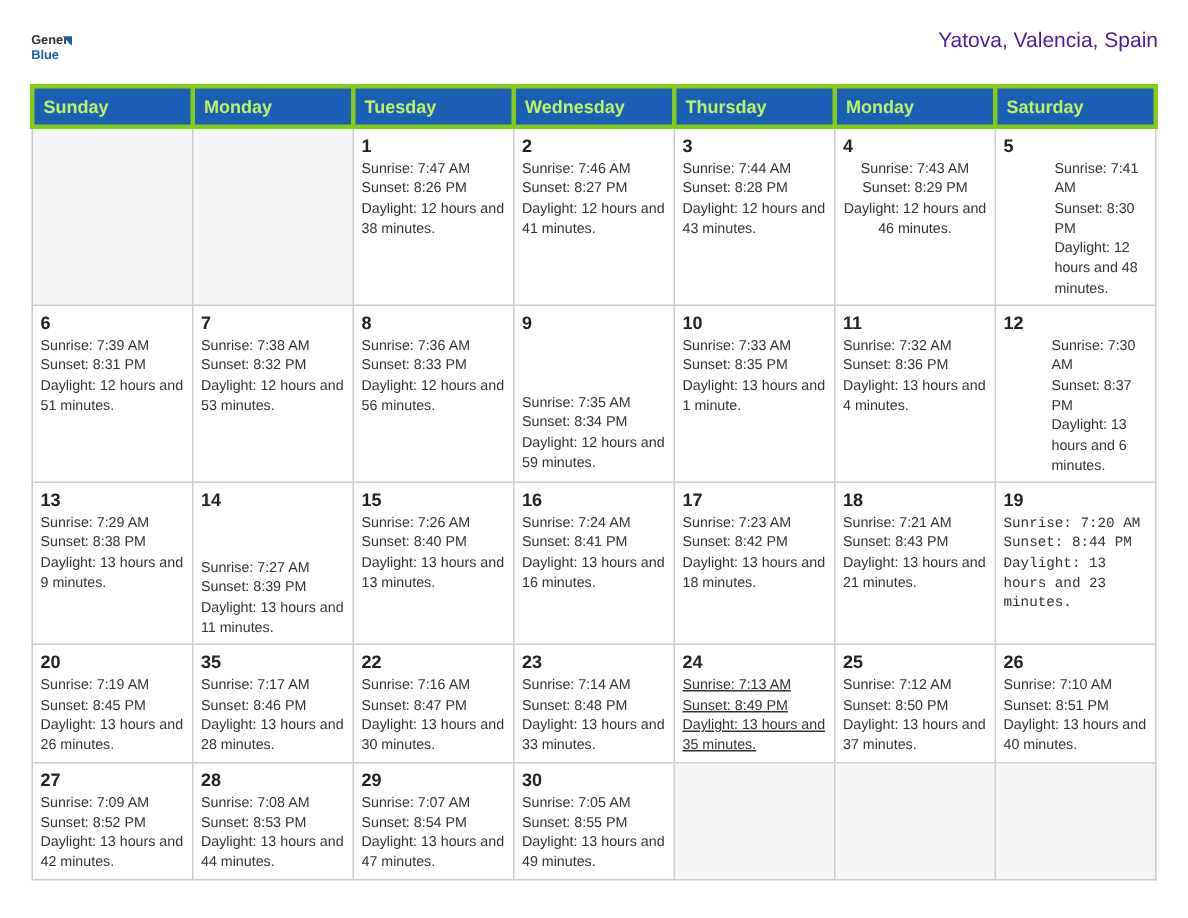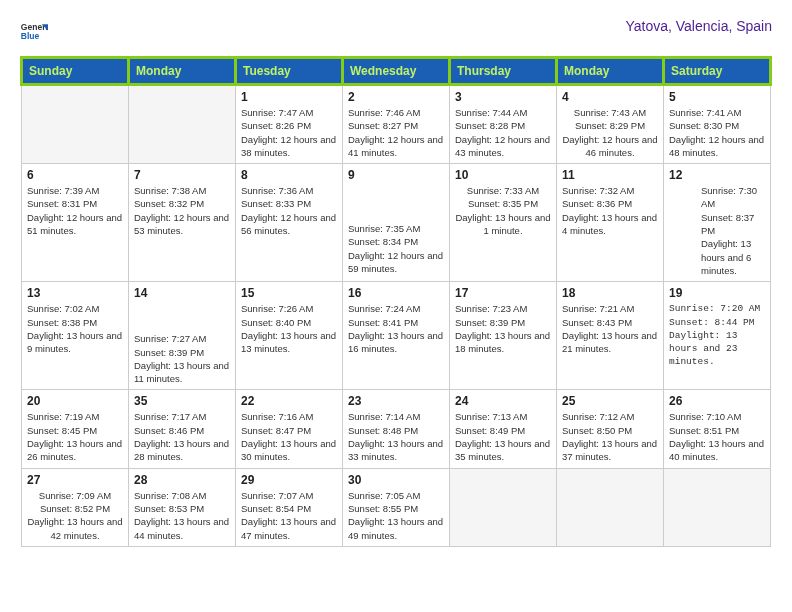--- a/index.html
+++ b/index.html
@@ -134,21 +134,21 @@
 Daylight: 12 hours and 43 minutes.</div>
           </td>
           <td>
             <div class="day-num">4</div>
             <div class="day-info" style="white-space: pre-line; text-align: center;">Sunrise: 7:43 AM
 Sunset: 8:29 PM
 Daylight: 12 hours and 46 minutes.</div>
           </td>
           <td>
             <div class="day-num">5</div>
-            <div class="day-info" style="white-space: pre-line;">Sunrise: 7:41 AM
+            <div class="day-info" style="white-space: pre-line; margin-left: 34px;">Sunrise: 7:41 AM
 Sunset: 8:30 PM
 Daylight: 12 hours and 48 minutes.</div>
           </td>
         </tr>
         <tr>
           <td>
             <div class="day-num">6</div>
             <div class="day-info" style="white-space: pre-line;">Sunrise: 7:39 AM
 Sunset: 8:31 PM
 Daylight: 12 hours and 51 minutes.</div>
@@ -166,41 +166,41 @@
 Daylight: 12 hours and 56 minutes.</div>
           </td>
           <td>
             <div class="day-num">9</div>
             <div class="day-info" style="white-space: pre-line; margin-top: 40px;">Sunrise: 7:35 AM
 Sunset: 8:34 PM
 Daylight: 12 hours and 59 minutes.</div>
           </td>
           <td>
             <div class="day-num">10</div>
-            <div class="day-info" style="white-space: pre-line; text-align: center;">Sunrise: 7:33 AM
+            <div class="day-info" style="white-space: pre-line;">Sunrise: 7:33 AM
 Sunset: 8:35 PM
 Daylight: 13 hours and 1 minute.</div>
           </td>
           <td>
             <div class="day-num">11</div>
             <div class="day-info" style="white-space: pre-line;">Sunrise: 7:32 AM
 Sunset: 8:36 PM
 Daylight: 13 hours and 4 minutes.</div>
           </td>
           <td>
             <div class="day-num">12</div>
             <div class="day-info" style="white-space: pre-line; margin-left: 32px;">Sunrise: 7:30 AM
 Sunset: 8:37 PM
 Daylight: 13 hours and 6 minutes.</div>
           </td>
         </tr>
         <tr>
           <td>
             <div class="day-num">13</div>
-            <div class="day-info" style="white-space: pre-line;">Sunrise: 7:02 AM
+            <div class="day-info" style="white-space: pre-line;">Sunrise: 7:29 AM
 Sunset: 8:38 PM
 Daylight: 13 hours and 9 minutes.</div>
           </td>
           <td>
             <div class="day-num">14</div>
             <div class="day-info" style="white-space: pre-line; margin-top: 32px;">Sunrise: 7:27 AM
 Sunset: 8:39 PM
 Daylight: 13 hours and 11 minutes.</div>
           </td>
           <td>
@@ -211,21 +211,21 @@
           </td>
           <td>
             <div class="day-num">16</div>
             <div class="day-info" style="white-space: pre-line;">Sunrise: 7:24 AM
 Sunset: 8:41 PM
 Daylight: 13 hours and 16 minutes.</div>
           </td>
           <td>
             <div class="day-num">17</div>
             <div class="day-info" style="white-space: pre-line;">Sunrise: 7:23 AM
-Sunset: 8:39 PM
+Sunset: 8:42 PM
 Daylight: 13 hours and 18 minutes.</div>
           </td>
           <td>
             <div class="day-num">18</div>
             <div class="day-info" style="white-space: pre-line;">Sunrise: 7:21 AM
 Sunset: 8:43 PM
 Daylight: 13 hours and 21 minutes.</div>
           </td>
           <td>
             <div class="day-num">19</div>
@@ -254,41 +254,41 @@
 Daylight: 13 hours and 30 minutes.</div>
           </td>
           <td>
             <div class="day-num">23</div>
             <div class="day-info" style="white-space: pre-line;">Sunrise: 7:14 AM
 Sunset: 8:48 PM
 Daylight: 13 hours and 33 minutes.</div>
           </td>
           <td>
             <div class="day-num">24</div>
-            <div class="day-info" style="white-space: pre-line;">Sunrise: 7:13 AM
+            <div class="day-info" style="white-space: pre-line; text-decoration: underline;">Sunrise: 7:13 AM
 Sunset: 8:49 PM
 Daylight: 13 hours and 35 minutes.</div>
           </td>
           <td>
             <div class="day-num">25</div>
             <div class="day-info" style="white-space: pre-line;">Sunrise: 7:12 AM
 Sunset: 8:50 PM
 Daylight: 13 hours and 37 minutes.</div>
           </td>
           <td>
             <div class="day-num">26</div>
             <div class="day-info" style="white-space: pre-line;">Sunrise: 7:10 AM
 Sunset: 8:51 PM
 Daylight: 13 hours and 40 minutes.</div>
           </td>
         </tr>
         <tr>
           <td>
             <div class="day-num">27</div>
-            <div class="day-info" style="white-space: pre-line; text-align: center;">Sunrise: 7:09 AM
+            <div class="day-info" style="white-space: pre-line;">Sunrise: 7:09 AM
 Sunset: 8:52 PM
 Daylight: 13 hours and 42 minutes.</div>
           </td>
           <td>
             <div class="day-num">28</div>
             <div class="day-info" style="white-space: pre-line;">Sunrise: 7:08 AM
 Sunset: 8:53 PM
 Daylight: 13 hours and 44 minutes.</div>
           </td>
           <td>

